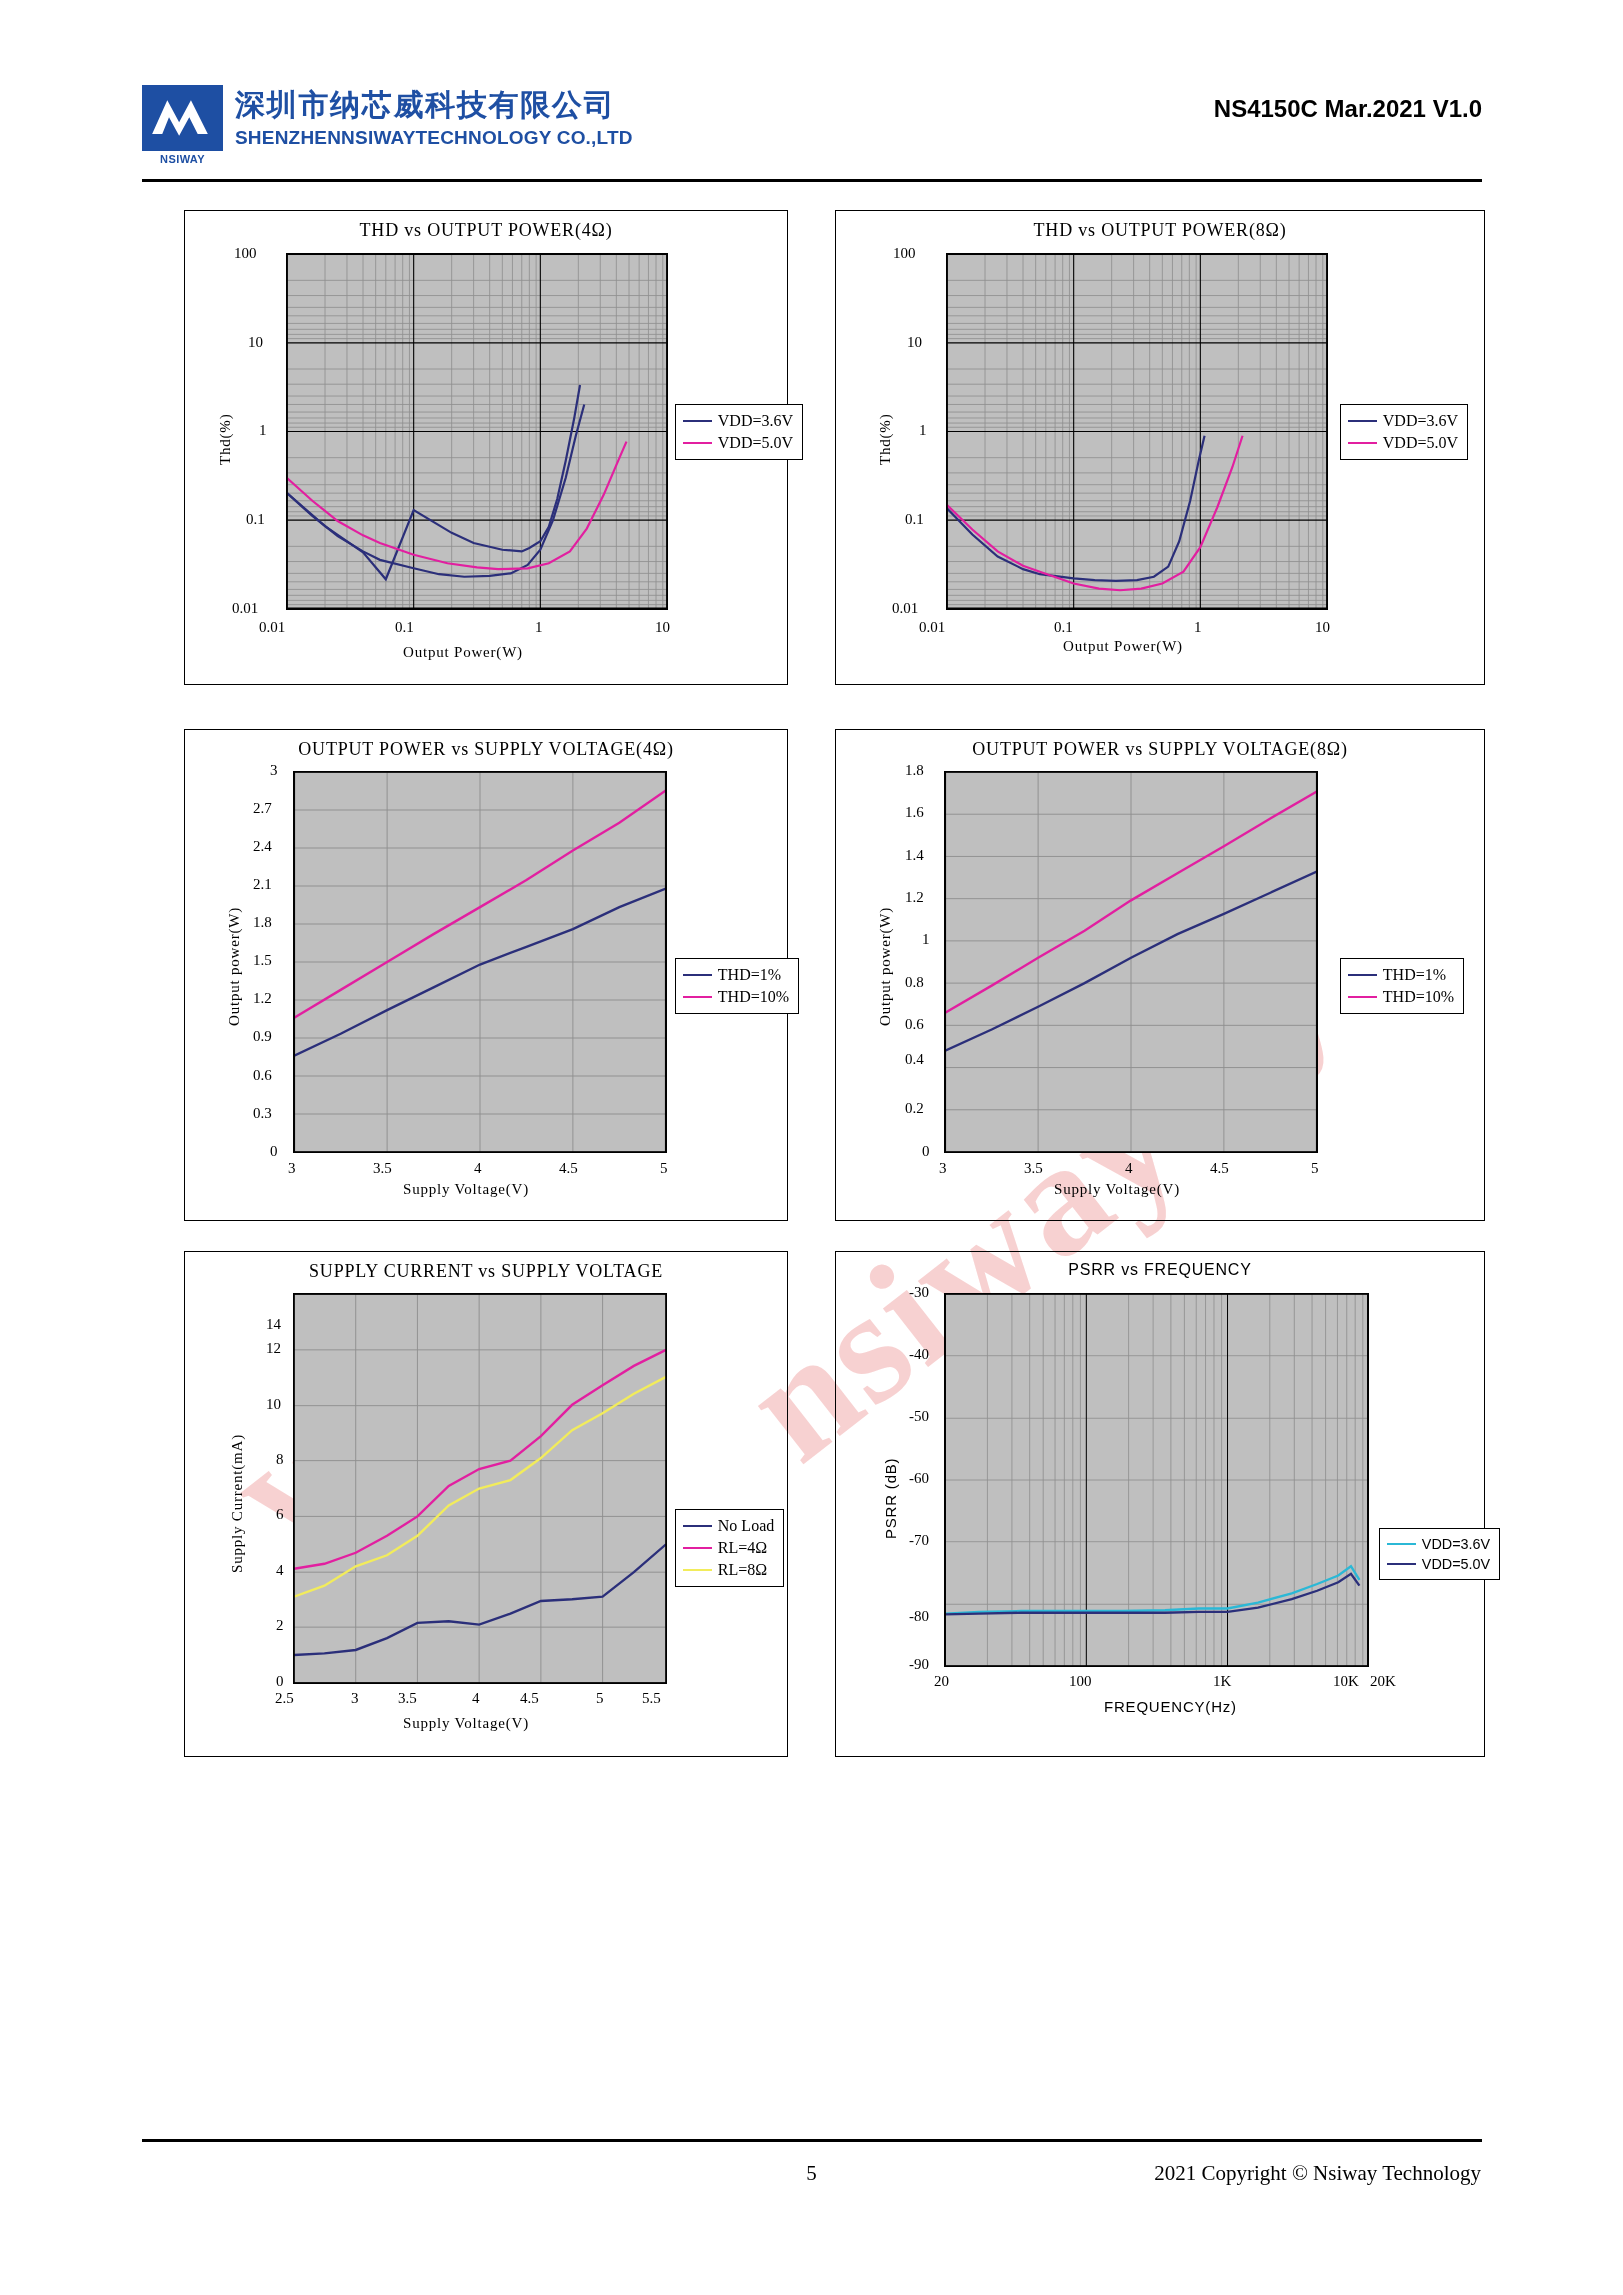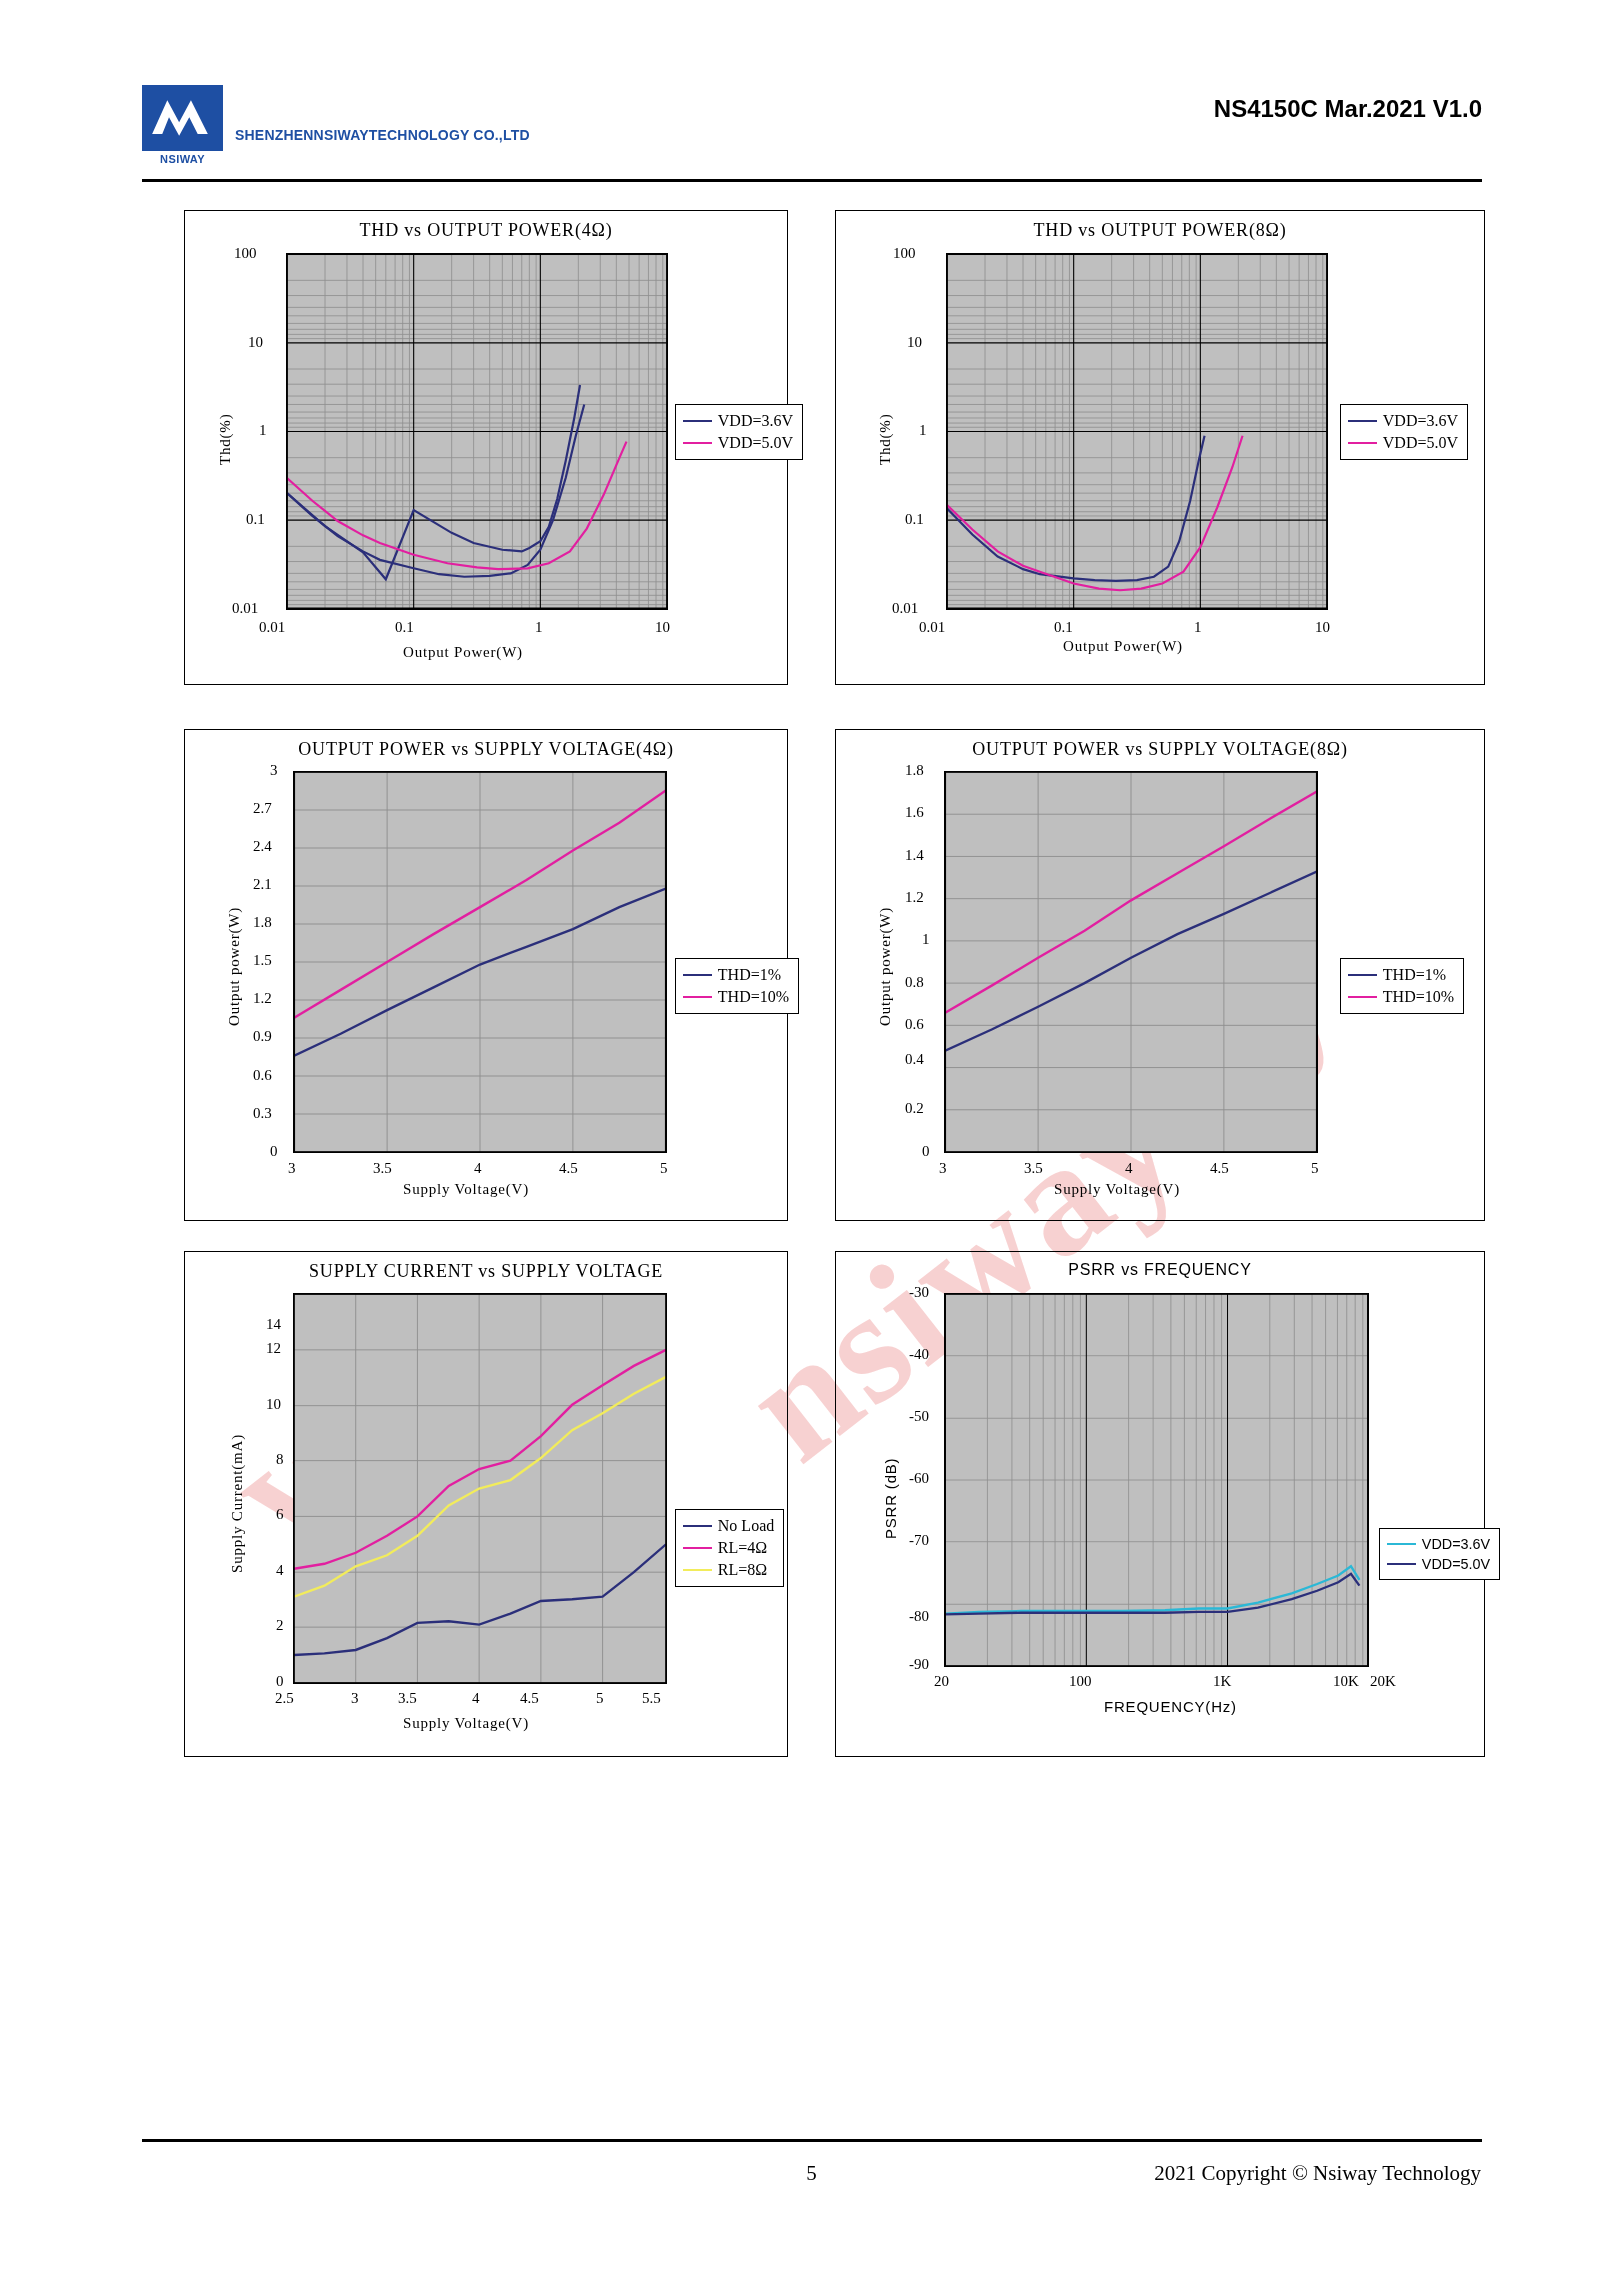--- a/index.html
+++ b/index.html
@@ -54,21 +54,21 @@
     font-size:11px;color:#1e4fa3;font-weight:bold;letter-spacing:0.4px;
   }
   .cn-name{
     position:absolute;left:93px;top:0px;
     font-family:"Liberation Sans", sans-serif;
     font-size:30px;font-weight:bold;color:#1e4fa3;letter-spacing:1.7px;
   }
   .en-name{
     position:absolute;left:93px;top:42px;
     font-family:"Liberation Sans", sans-serif;
-    font-size:14px;font-weight:bold;color:#1e4fa3;letter-spacing:0.2px;
+    font-size:19px;font-weight:bold;color:#1e4fa3;letter-spacing:0.2px;
   }
   .doc-id{
     position:absolute;right:0;top:10px;
     font-family:"Liberation Sans", sans-serif;
     font-size:24px;font-weight:bold;color:#000;
   }
   .header-rule{
     position:absolute;left:142px;top:179px;width:1340px;height:3.4px;background:#000;z-index:3;
   }
   
@@ -140,20 +140,21 @@
   </div>
 
   <div class="header">
     <div class="logo-box">
       <svg width="81" height="66" viewBox="0 0 96 78">
         <rect x="0" y="0" width="96" height="78" fill="#1e4fa3"></rect>
         <path d="M12 58 L30 18 L44 44 L58 18 L78 58 L66 58 L56 38 L44 60 L32 38 L24 58 Z" fill="#ffffff"></path>
       </svg>
     </div>
     <div class="logo-sub">NSIWAY</div>
+    <div class="cn-name">深圳市纳芯威科技有限公司</div>
     <div class="en-name">SHENZHENNSIWAYTECHNOLOGY CO.,LTD</div>
     <div class="doc-id">NS4150C Mar.2021 V1.0</div>
   </div>
   <div class="header-rule"></div>
 
   <div class="chart-card" style="left:184px;top:210px;width:602px;height:473px;">
     <div class="chart-title">THD vs OUTPUT POWER(4Ω)</div>
     <div class="plot" style="left:101px;top:42px;width:380px;height:355px;">
       <svg width="380" height="355" viewBox="0 0 450 420">
         <defs>

